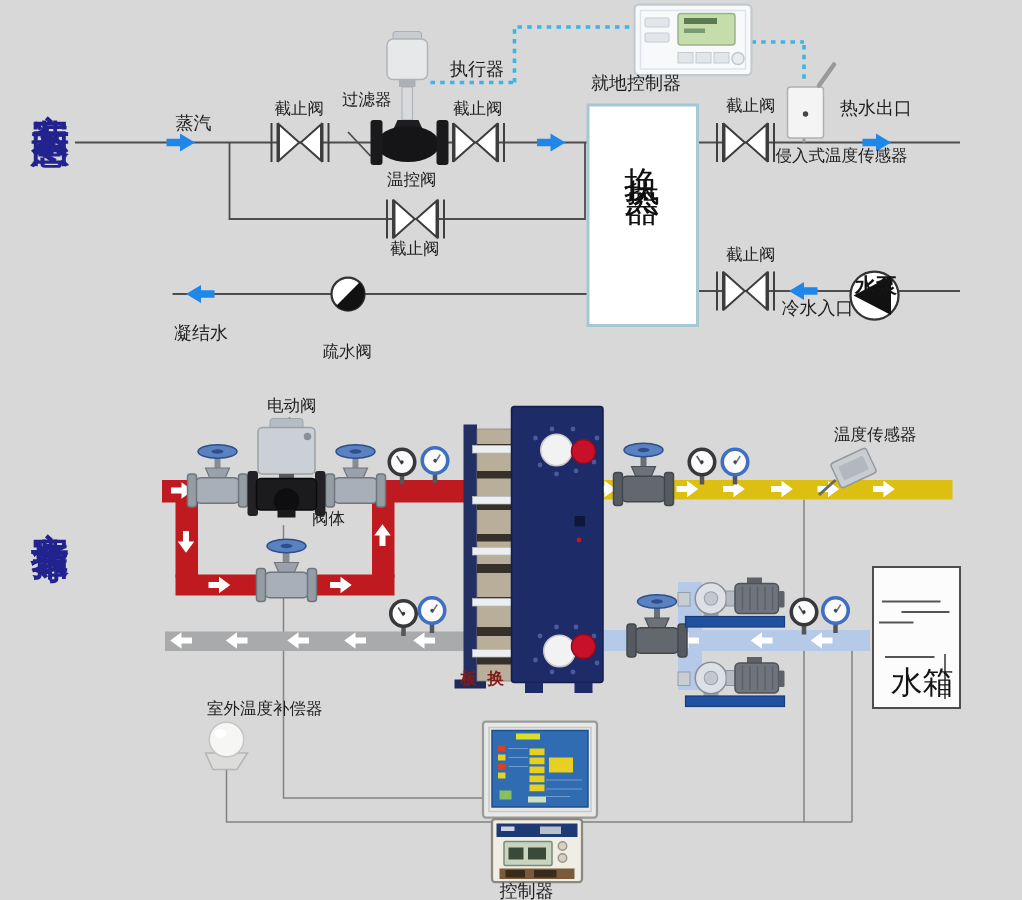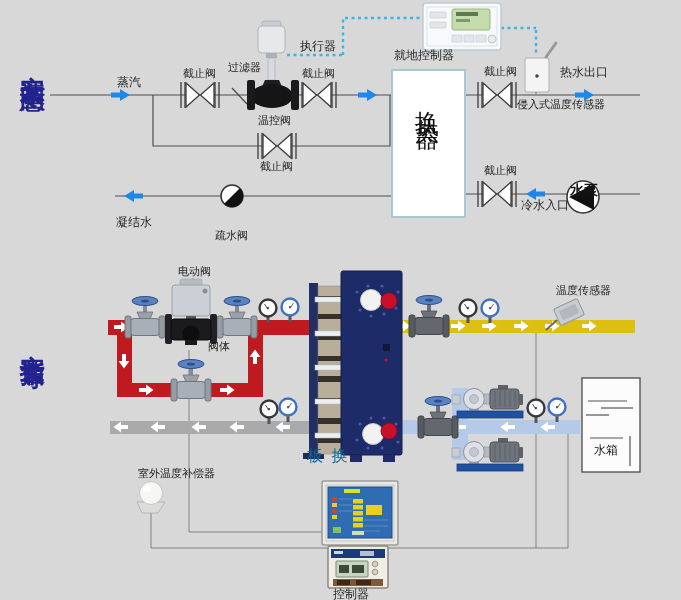--- a/index.html
+++ b/index.html
@@ -2,22 +2,22 @@
 <html><head>
 <meta charset="utf-8">
 <style>
   html,body{margin:0;padding:0;background:#bfbfbf;}
   #stage{position:relative;width:681px;height:600px;background:#d8d8d8;overflow:hidden;
          font-family:"Liberation Sans",sans-serif;}
   #stage svg{position:absolute;left:0;top:0;}
   .lbl{position:absolute;font-size:11px;color:#1e1e1e;white-space:nowrap;line-height:1.1;}
   .lbl-12{font-size:12px;}
   .lbl-pump{font-size:14px;font-weight:600;color:#141414;margin-top:24px;}
-  .lbl-plate{font-size:16px;font-weight:400;letter-spacing:2px;color:#0369a1;}
-  .lbl-tank{font-size:12px;color:#141414;}
+  .lbl-plate{font-size:11px;font-weight:700;letter-spacing:2px;color:#7f1d1d;}
+  .lbl-tank{font-size:21px;color:#141414;}
   .vtitle{position:absolute;writing-mode:vertical-rl;text-orientation:upright;
           font-size:25px;font-weight:bold;color:#23238f;letter-spacing:3px;}
   .hx-text{position:absolute;writing-mode:vertical-rl;text-orientation:upright;
            font-size:24px;color:#101010;letter-spacing:8px;}
 </style>
 </head>
 <body>
 
 <div id="stage">
 

